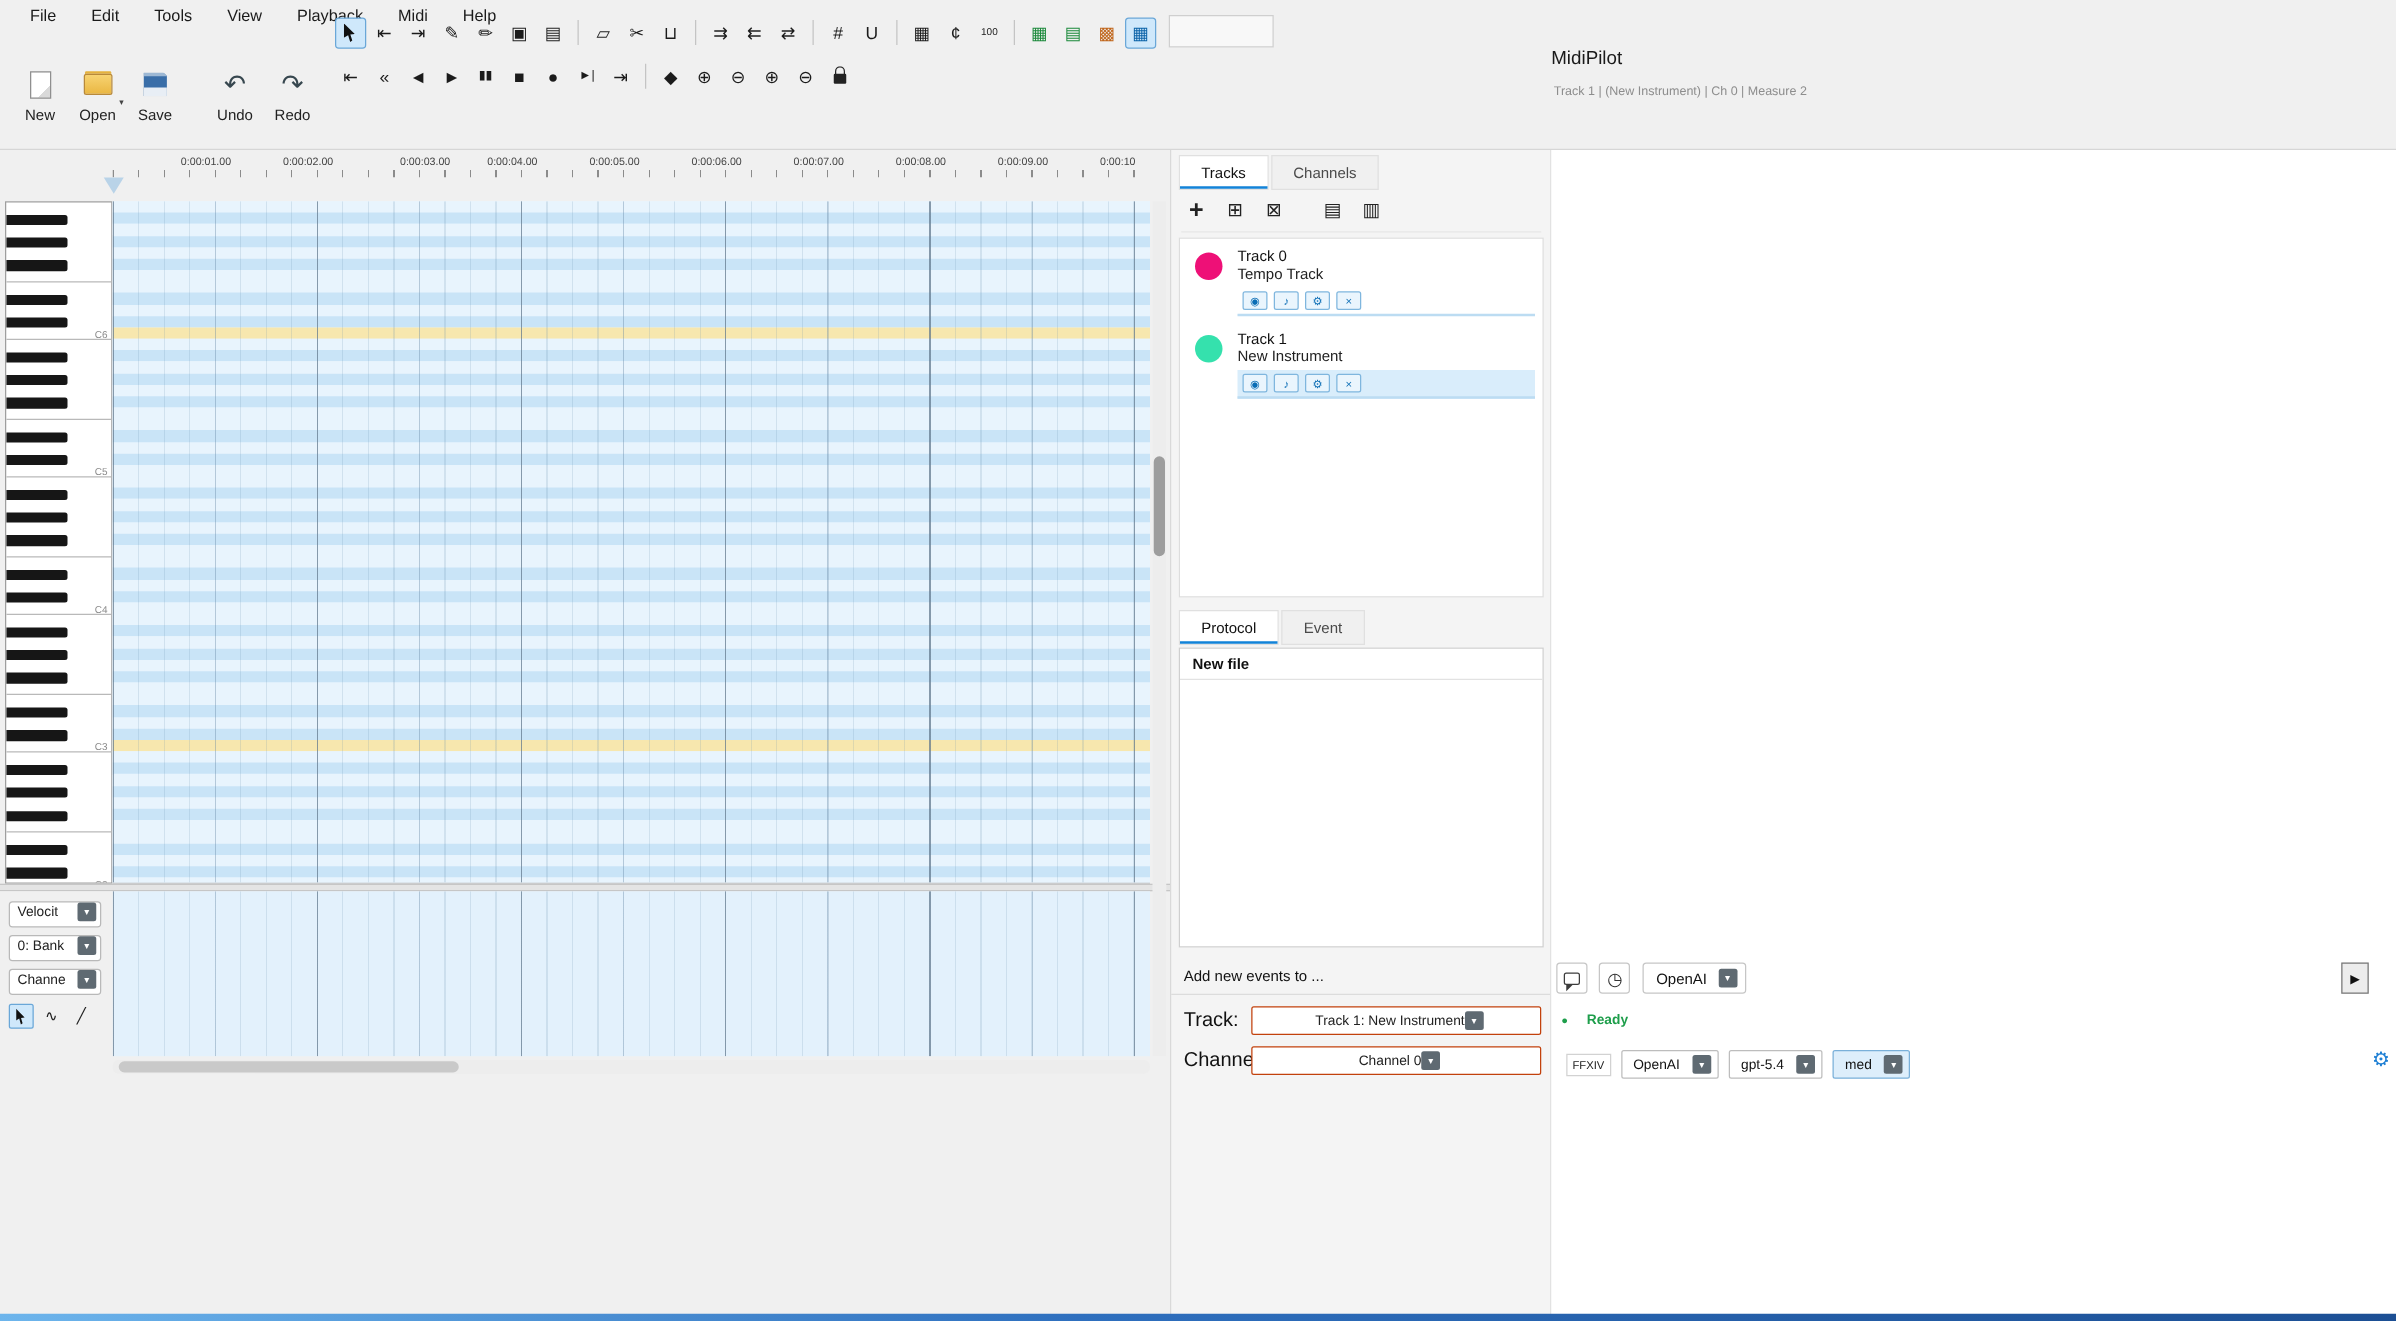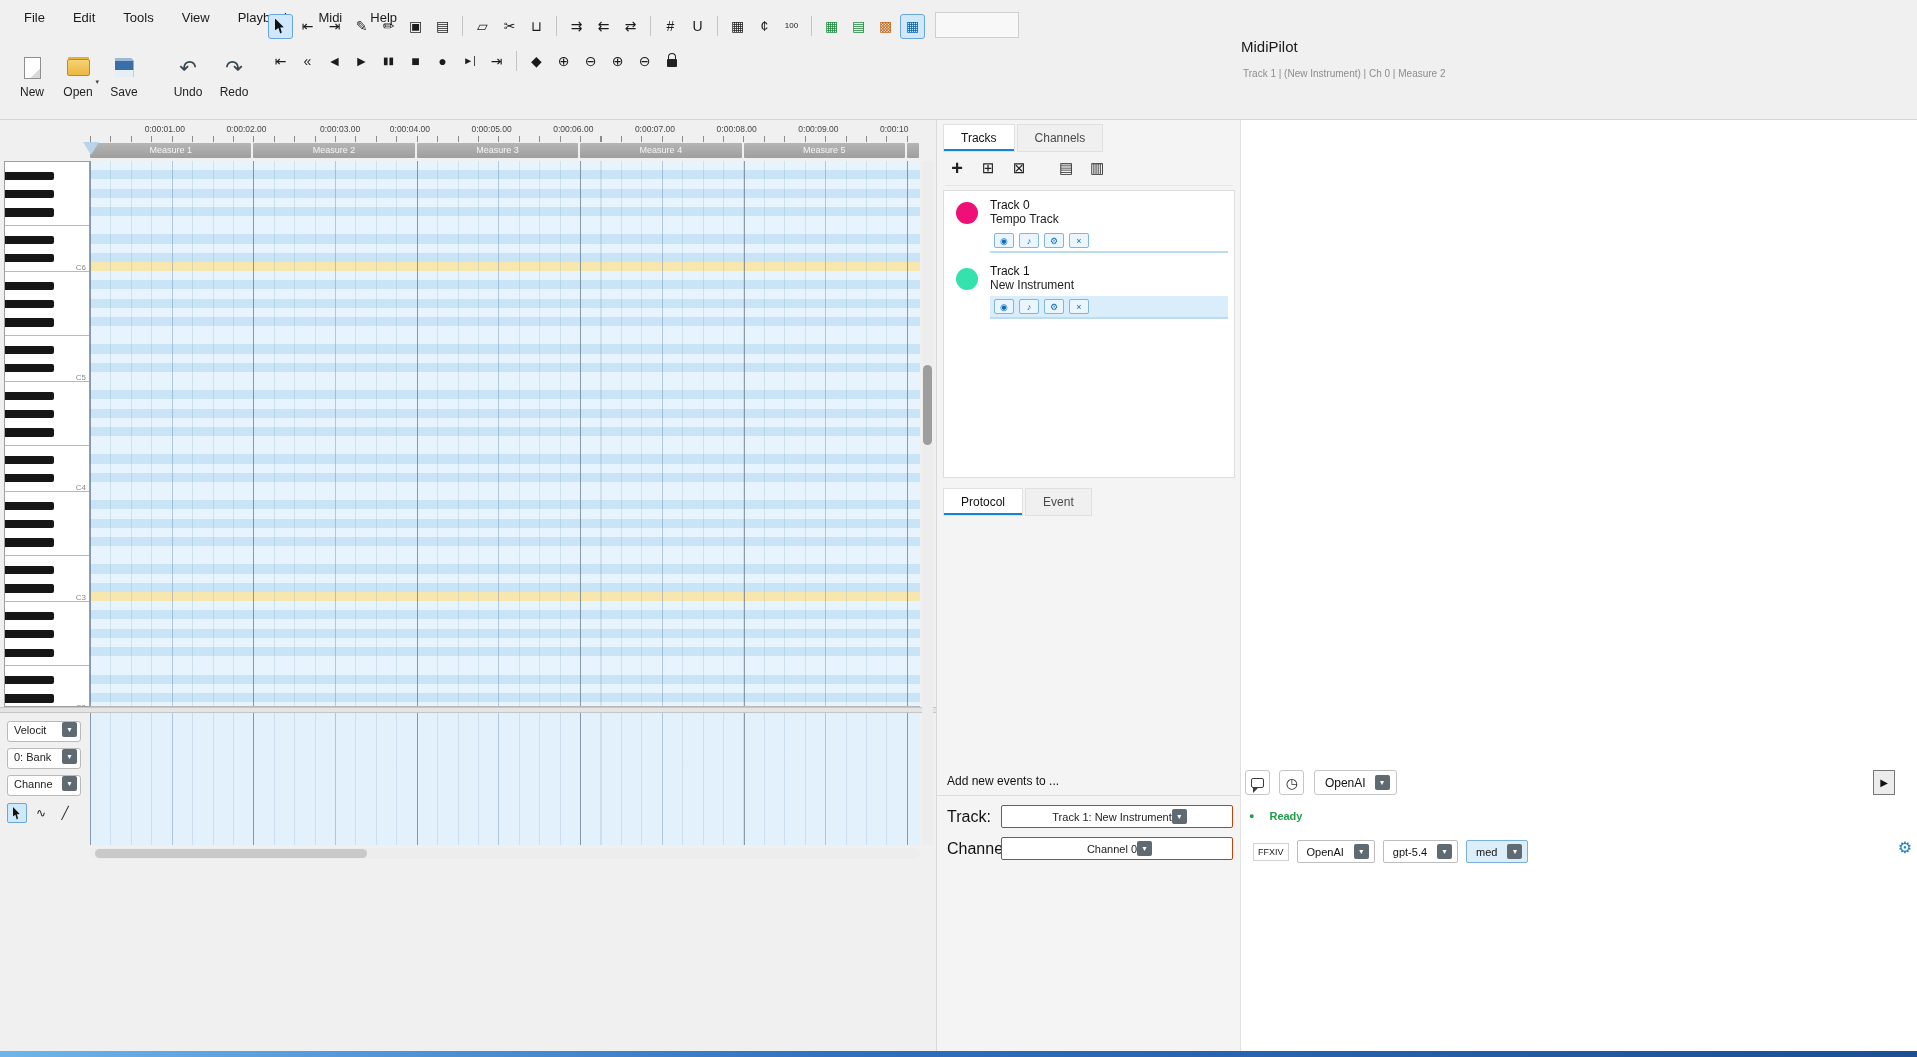--- a/index.html
+++ b/index.html
@@ -1,21 +1,21 @@
 <!DOCTYPE html>
 <html><head>
 <meta charset="utf-8">
 <style>
   *{box-sizing:border-box;margin:0;padding:0}
   html,body{width:1917px;height:1057px;overflow:hidden}
   body{font-family:"Liberation Sans",sans-serif;background:#f0f0f0;position:relative;color:#1a1a1a}
 
   
   .topband{position:absolute;left:0;top:0;width:1917px;height:120px;background:#f0f0f0;border-bottom:1px solid #d6d6d6}
-  .menubar{position:absolute;left:0;top:0;height:34px;display:flex;align-items:center;padding-left:10px}
+  .menubar{position:absolute;left:0;top:0;height:34px;display:flex;align-items:flex-start;padding-left:10px}
   .menu-item{padding:5px 14px;font-size:13px;color:#1a1a1a;cursor:default}
   .filebtns{position:absolute;left:10px;top:40px;display:flex;gap:2px}
   .fbtn{width:44px;height:74px;display:flex;flex-direction:column;align-items:center;justify-content:center;gap:5px;font-size:12px;color:#222;position:relative;border-radius:3px}
   .fbtn.gapleft{margin-left:18px}
   .flabel{font-size:12px}
   .fico{width:26px;height:24px;display:flex;align-items:center;justify-content:center;position:relative}
   .fico.glyph{font-size:21px;color:#37474f}
   .fico-page::before{content:"";width:15px;height:20px;background:linear-gradient(135deg,#ffffff 72%,#d9d9d9 72%);border:1px solid #8f8f8f}
   .fico-folder::before{content:"";width:21px;height:15px;background:linear-gradient(#f7d372,#eaB742);border:1px solid #b8893a;border-radius:2px;box-shadow:0 -3px 0 -1px #e5b23e}
   .fico-floppy::before{content:"";width:19px;height:19px;background:#3a6ea8;clip-path:polygon(0 0,85% 0,100% 15%,100% 100%,0 100%);box-shadow:inset 0 -7px 0 0 #e8eef5,inset 0 3px 0 0 #9db8d4}
@@ -291,28 +291,20 @@
       <span class="tlabel" style="left:54.7px">0:00:01.00</span>
       <span class="tlabel" style="left:136.4px">0:00:02.00</span>
       <span class="tlabel" style="left:230px">0:00:03.00</span>
       <span class="tlabel" style="left:299.8px">0:00:04.00</span>
       <span class="tlabel" style="left:381.5px">0:00:05.00</span>
       <span class="tlabel" style="left:463.2px">0:00:06.00</span>
       <span class="tlabel" style="left:544.9px">0:00:07.00</span>
       <span class="tlabel" style="left:626.6px">0:00:08.00</span>
       <span class="tlabel" style="left:708.3px">0:00:09.00</span>
       <span class="tlabel" style="left:790.0px">0:00:10</span>
-    </div>
-  <div class="measurebar" id="measurebar">
-      <div class="mseg" style="left:0.0px;width:161.4px">Measure 1</div>
-      <div class="mseg" style="left:163.4px;width:161.4px">Measure 2</div>
-      <div class="mseg" style="left:326.8px;width:161.4px">Measure 3</div>
-      <div class="mseg" style="left:490.2px;width:161.4px">Measure 4</div>
-      <div class="mseg" style="left:653.6px;width:161.4px">Measure 5</div>
-      <div class="mseg" style="left:817px;width:12px"></div>
     </div>
   <div class="ph-tri"></div>
   <div class="keys" id="keys">
       <div class="krow" style="top:0.00px"></div>
       <div class="krow" style="top:9.17px">
         <span class="kblack"></span>
       </div>
       <div class="krow" style="top:18.34px"></div>
       <div class="krow" style="top:27.51px">
         <span class="kblack"></span>
@@ -586,20 +578,23 @@
           <button class="tkbtn">
             <span>×</span>
           </button>
         </div>
   </div>
     </div>
   <div class="ptabs" id="prototabs">
       <div class="ptab active">Protocol</div>
       <div class="ptab ">Event</div>
     </div>
+  <div class="proto-box">
+    <div class="proto-entry">New file</div>
+  </div>
   <div class="events-form">
     <div class="ef-title">Add new events to ...</div>
     <div class="ef-row">
       <span class="ef-label">Track:</span>
       <div class="ef-select">
         <span>Track 1: New Instrument</span>
         <span class="dd-mini">▾</span>
       </div>
     </div>
     <div class="ef-row">

